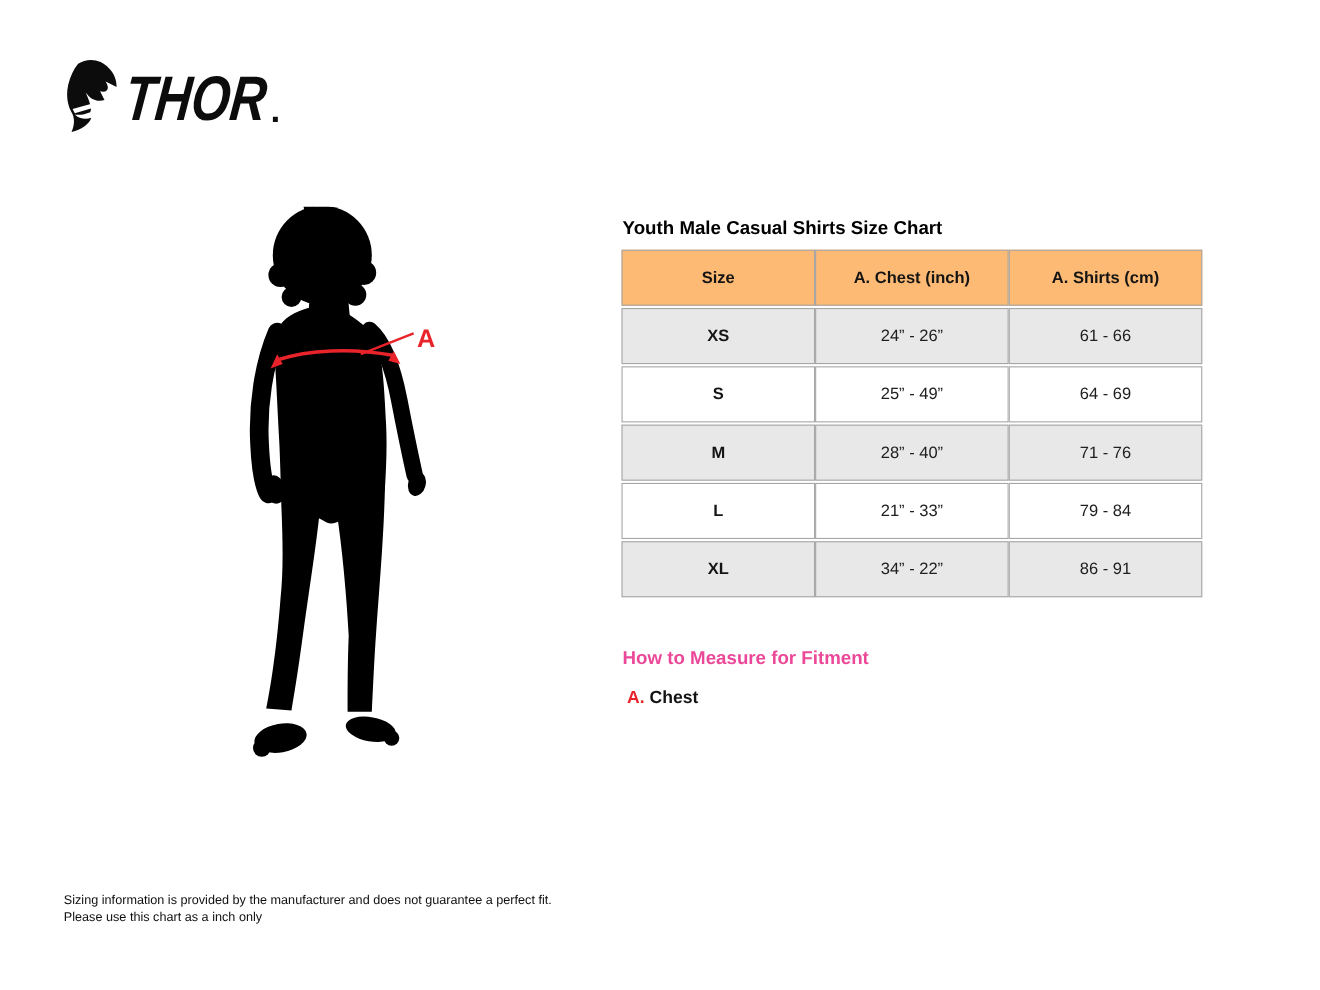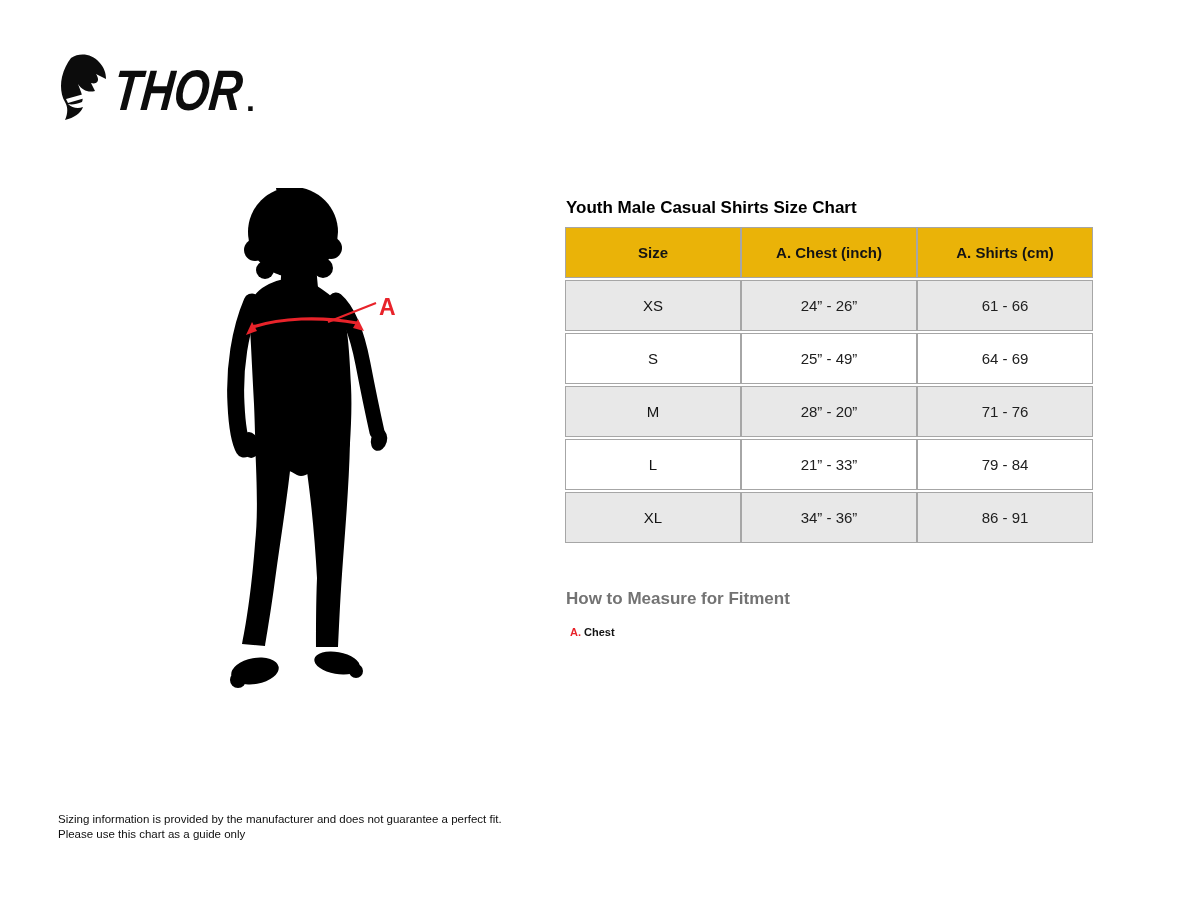--- a/index.html
+++ b/index.html
@@ -44,30 +44,30 @@
     width: 528px;
     border-collapse: separate; border-spacing: 0 2px;
     table-layout: fixed;
   }
   .sizes th, .sizes td {
     border: 1px solid #a6a6a6;
     height: 51px;
     text-align: center; vertical-align: middle;
     font-size: 15px; padding: 0;
   }
-  .sizes thead th { background: #eab308; font-weight: bold; color: #141414; }
+  .sizes thead th { background: #fdba74; font-weight: bold; color: #141414; }
   .sizes tbody tr:nth-child(odd) td { background: #e8e8e8; }
   .sizes tbody tr:nth-child(even) td { background: #ffffff; }
   .sizes td { color: #202020; }
-  .sizes td.size-col { font-weight: normal; color: #141414; }
+  .sizes td.size-col { font-weight: bold; color: #141414; }
 
   
   .measure { position: absolute; left: 566px; top: 589px; width: 270px; }
-  .measure h2 { margin: 0 0 17px 0; font-size: 17px; font-weight: bold; color: #737373; }
-  .measure-label { padding-left: 4px; font-size: 11px; font-weight: bold; color: #121212; margin-bottom: 20px; }
+  .measure h2 { margin: 0 0 17px 0; font-size: 17px; font-weight: bold; color: #ec4899; }
+  .measure-label { padding-left: 4px; font-size: 16px; font-weight: bold; color: #121212; margin-bottom: 20px; }
   .measure-label .key { color: #e8232a; }
   .measure p { margin: 0; padding-left: 4px; font-size: 13.5px; line-height: 18px; color: #1c1c1c; width: 238px; }
 
   
   .disclaimer {
     position: absolute; left: 58px; top: 812px;
     font-size: 11.5px; line-height: 15px; color: #0f0f0f;
   }
 </style>
 </head>
@@ -166,40 +166,40 @@
       <td>24” - 26”</td>
       <td>61 - 66</td>
     </tr>
     <tr>
       <td class="size-col">S</td>
       <td>25” - 49”</td>
       <td>64 - 69</td>
     </tr>
     <tr>
       <td class="size-col">M</td>
-      <td>28” - 20”</td>
+      <td>28” - 40”</td>
       <td>71 - 76</td>
     </tr>
     <tr>
       <td class="size-col">L</td>
       <td>21” - 33”</td>
       <td>79 - 84</td>
     </tr>
     <tr>
       <td class="size-col">XL</td>
-      <td>34” - 36”</td>
+      <td>34” - 22”</td>
       <td>86 - 91</td>
     </tr>
   </tbody>
 </table>
 
 <div class="measure">
   <h2>How to Measure for Fitment</h2>
   <div class="measure-label">
     <span class="key">A.</span>
     <span>Chest</span>
   </div>
 </div>
 
 <div class="disclaimer">
   <div>Sizing information is provided by the manufacturer and does not guarantee a perfect fit.</div>
-  <div>Please use this chart as a guide only</div>
+  <div>Please use this chart as a inch only</div>
 </div>
 
 </body></html>

